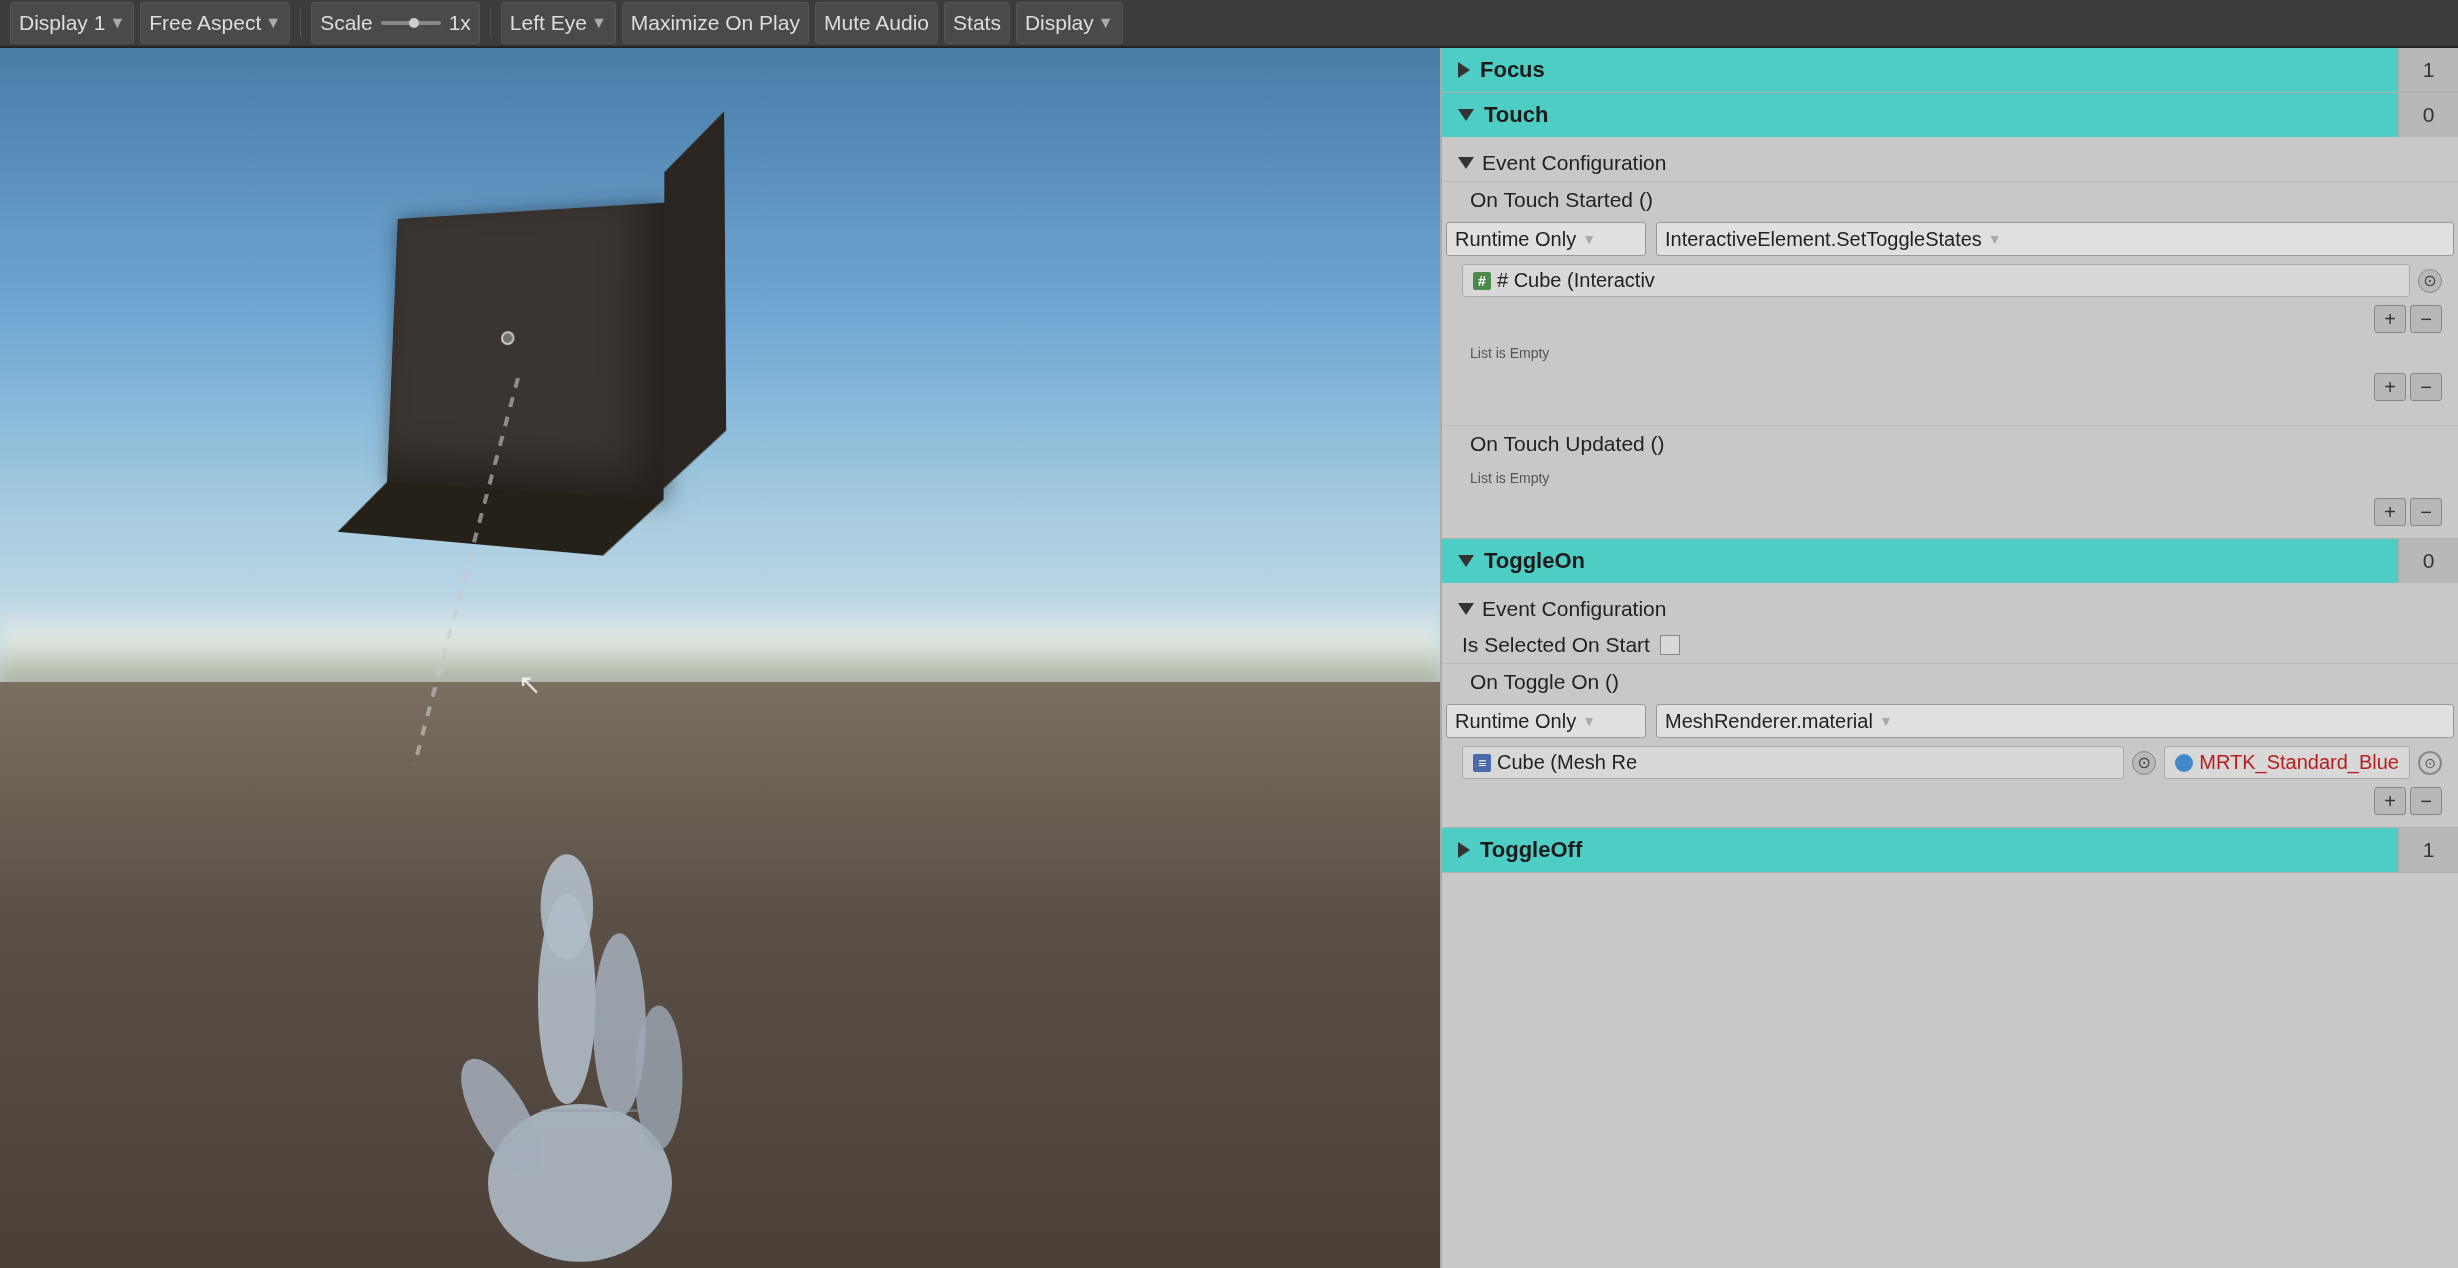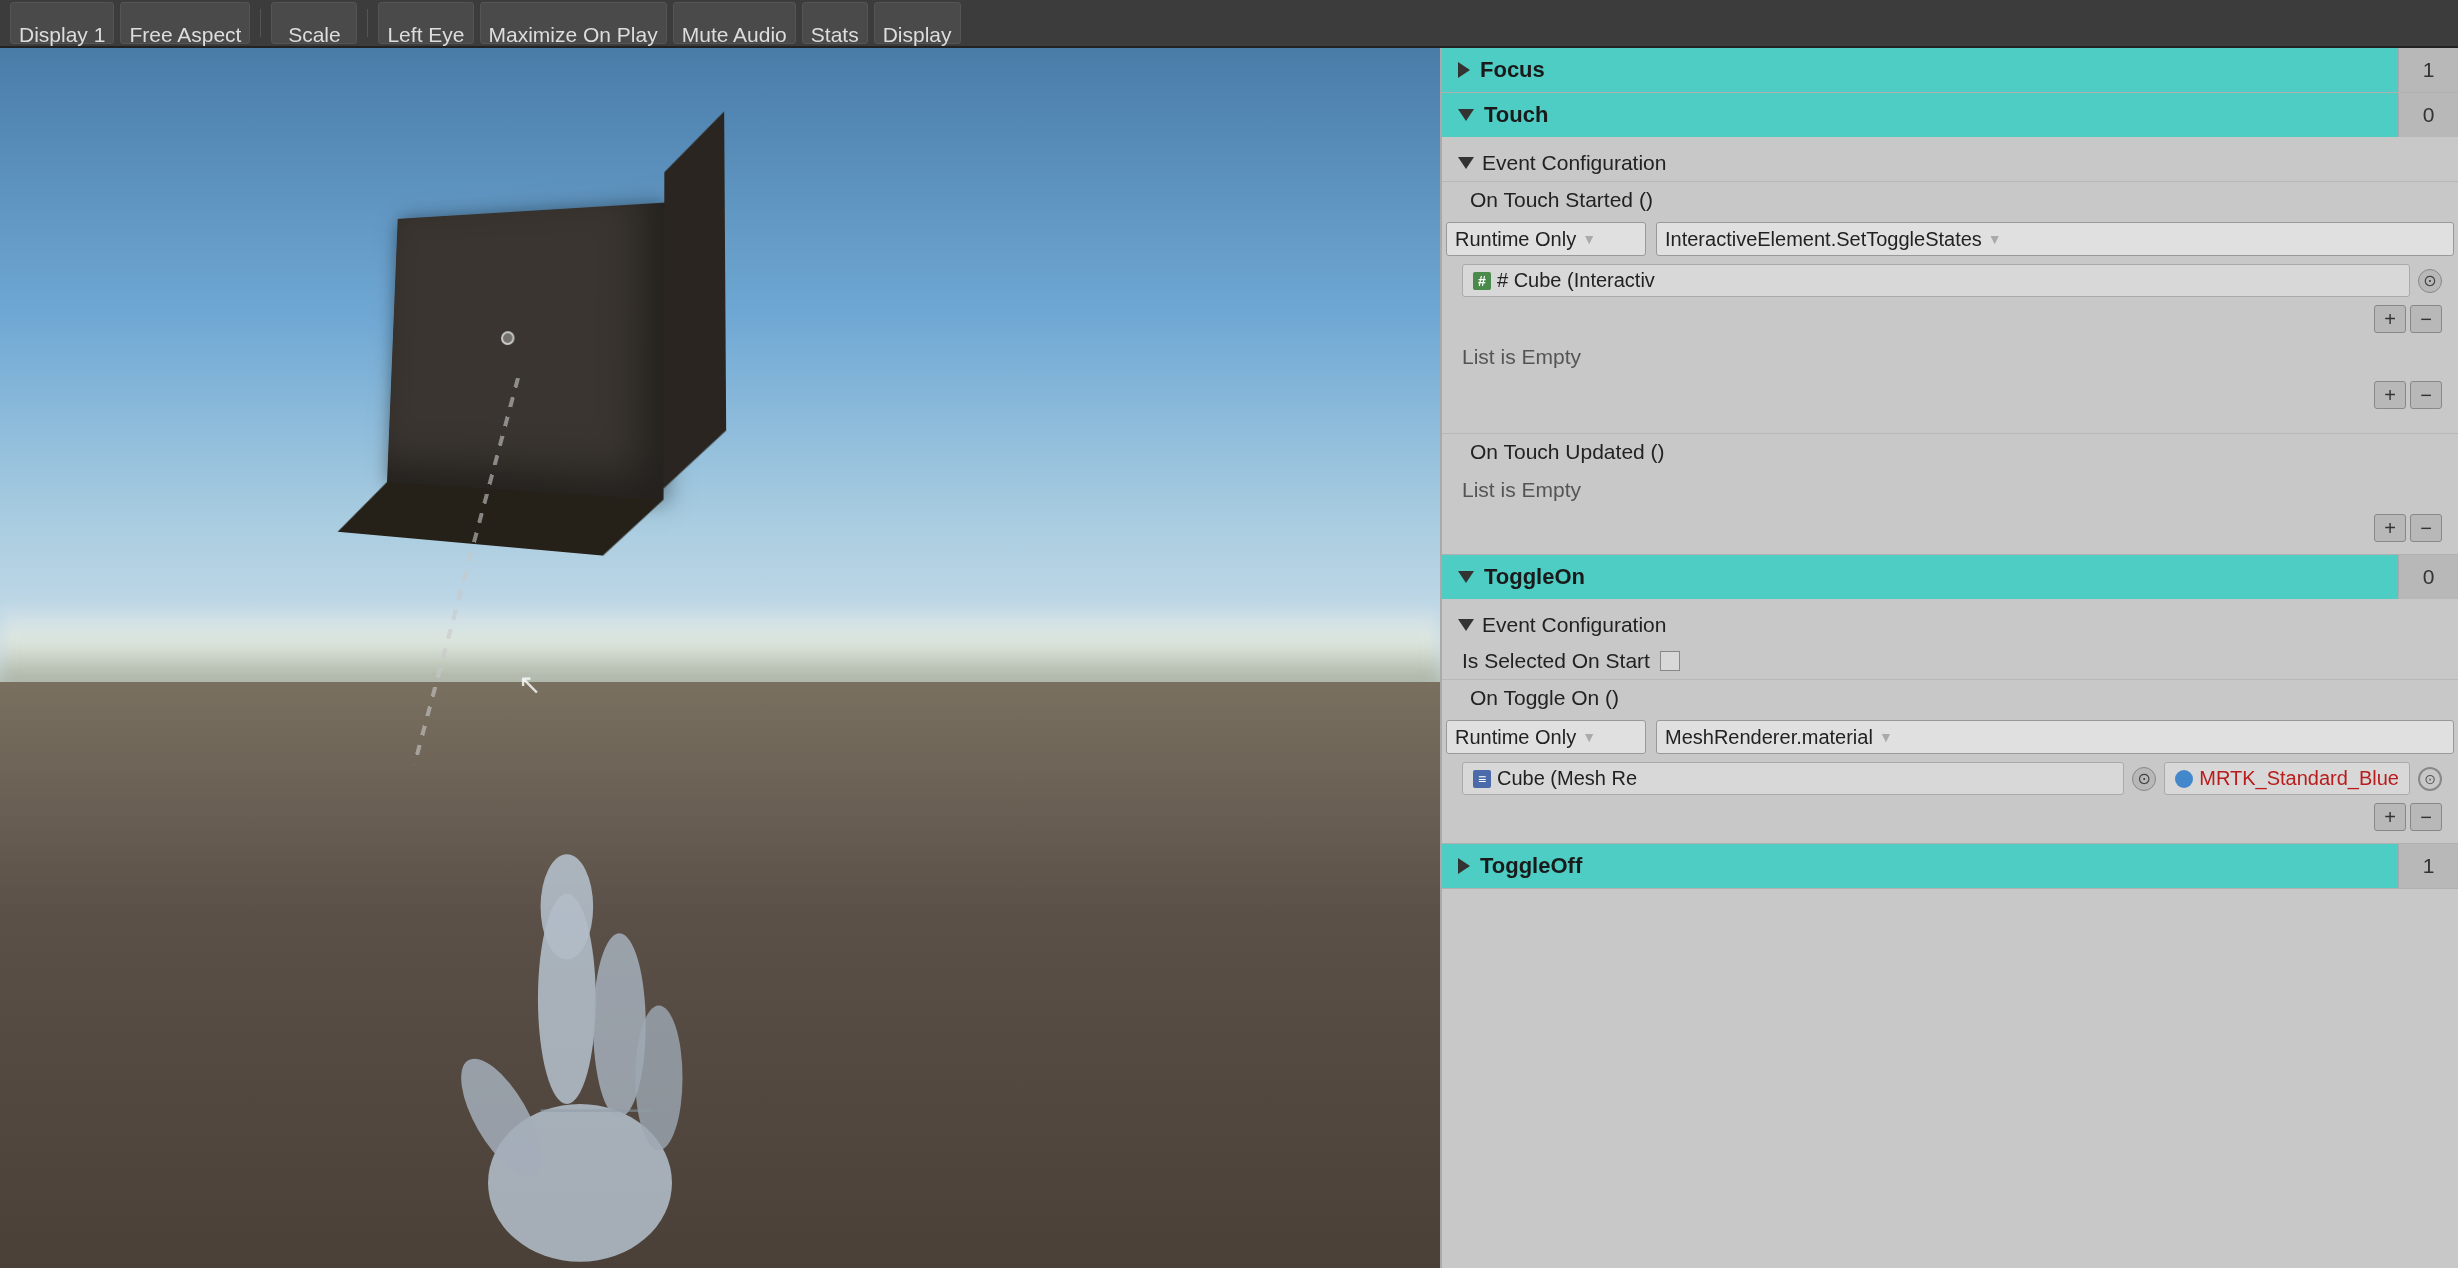--- a/index.html
+++ b/index.html
@@ -31,21 +31,20 @@
       align-items: center;
       background: #4a4a4a;
       border: 1px solid #555;
       border-radius: 3px;
       padding: 20px 8px;
       color: #ddd;
       font-size: 21px;
       height: 32px;
       gap: 4px;
       cursor: pointer;
-      flex-direction: column;
     }
     .toolbar-sep {
       width: 1px;
       height: 28px;
       background: #555;
       margin: 0 4px;
     }
     .caret {
       font-size: 16px;
       color: #aaa;
@@ -349,23 +348,23 @@
       background: #b8b8b8;
       border: 1px solid #888;
       border-radius: 3px;
       display: flex; align-items: center; justify-content: center;
       font-size: 20px;
       cursor: pointer;
       color: #333;
     }
 
     .list-empty {
-      padding: 8px 20px;
+      padding: 8px 28px;
       color: #555;
-      font-size: 21px;
+      font-size: 14px;
       font-style: normal;
     }
 
     
     .checkbox-row {
       display: flex;
       align-items: center;
       padding: 6px 20px;
       gap: 10px;
       font-size: 21px;

